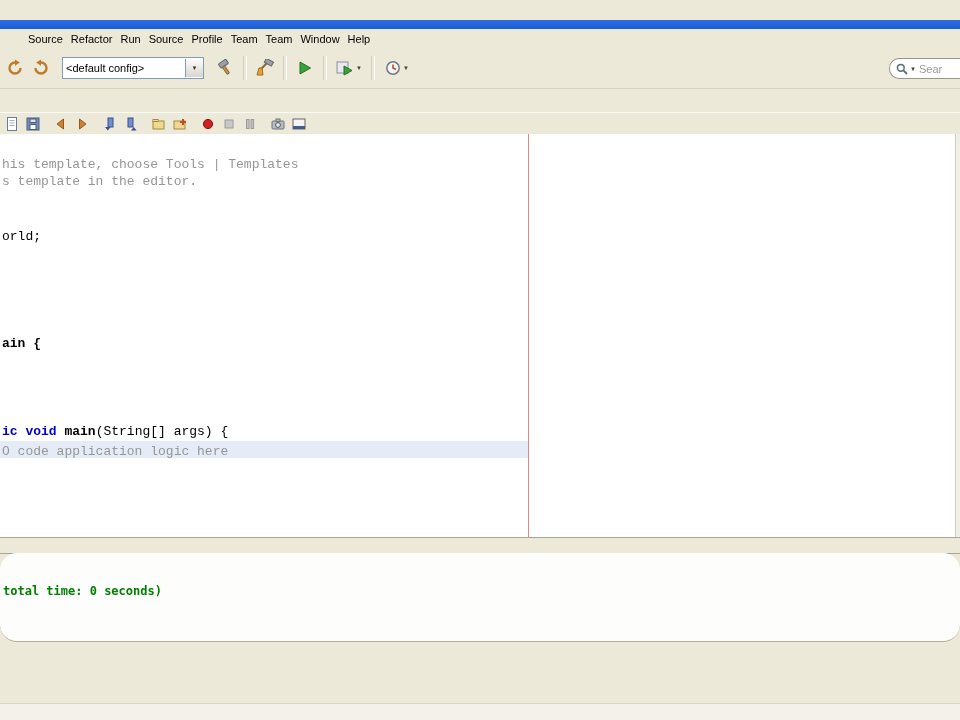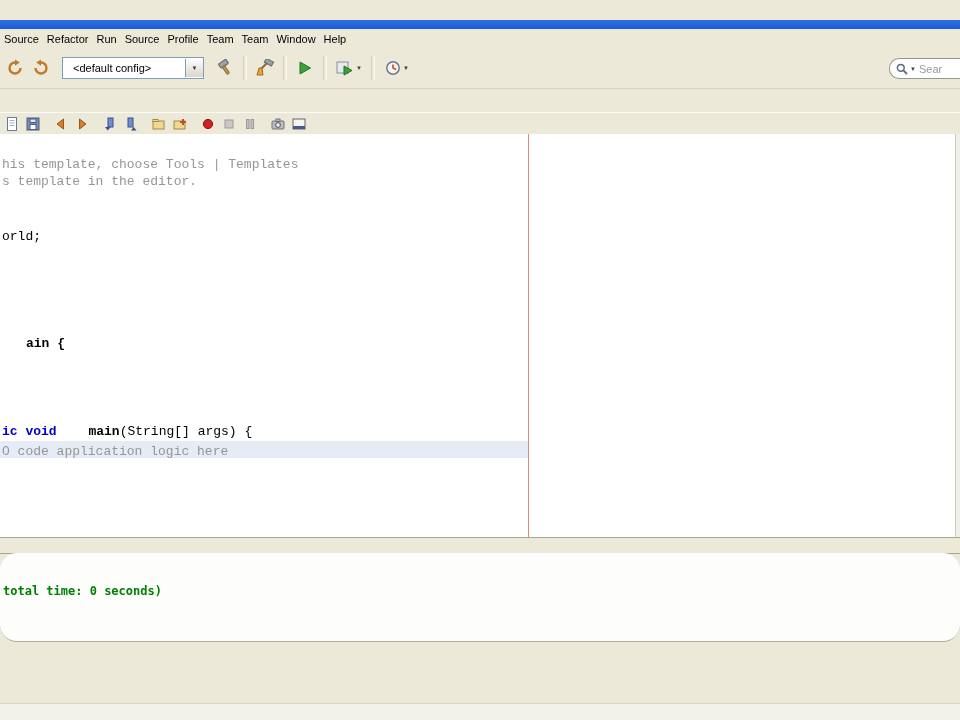--- a/index.html
+++ b/index.html
@@ -7,34 +7,34 @@
           background:#ece9d8;font-family:"Liberation Sans",sans-serif;}
 
   
   .titlebar{position:absolute;top:0;left:0;right:0;height:29px;
     background:linear-gradient(180deg,#2f6fe2 0%,#1254cf 45%,#0a42b6 100%);
     color:#fff;display:flex;align-items:center;padding-left:5px;
     font-weight:bold;font-size:13px;text-shadow:1px 1px 1px rgba(0,0,0,.45);margin-top:20px;}
 
   
   .menubar{position:absolute;top:29px;left:0;right:0;height:19px;
-    background:#ece9d8;display:flex;align-items:center;font-size:11px;color:#000;}
+    background:#ece9d8;display:flex;align-items:center;font-size:11px;color:#000;padding-left:24px;}
   .menu-item{padding:2px 4px;cursor:default;}
 
   
   .toolbar{position:absolute;top:48px;left:0;right:0;height:40px;
     background:#ece9d8;border-bottom:1px solid #d5d2c2;
     display:flex;align-items:center;padding-left:2px;}
   .tbtn{display:inline-flex;align-items:center;justify-content:center;
     width:24px;height:24px;border:1px solid transparent;}
   .sep{width:2px;height:24px;margin:0 5px;
     border-left:1px solid #d2cfbe;border-right:1px solid #fbfaf4;}
   .combo{display:flex;align-items:center;width:140px;height:20px;margin:0 8px;
     background:#fff;border:1px solid #7f9db9;font-size:11px;}
-  .combo-text{flex:1;padding:0 10px;white-space:nowrap;overflow:hidden;}
+  .combo-text{flex:1;padding:0 3px;white-space:nowrap;overflow:hidden;}
   .combo-btn{width:17px;height:18px;border-left:1px solid #7f9db9;
     background:linear-gradient(180deg,#fdfdfb,#d9d5ce);
     display:flex;align-items:center;justify-content:center;font-size:6px;color:#333;}
   .dd-arrow{font-size:6px;color:#404040;margin-left:2px;}
   .searchbox{position:absolute;right:0;top:10px;height:19px;width:64px;
     background:#fff;border:1px solid #98978a;border-right:none;
     border-radius:10px 0 0 10px;display:flex;align-items:center;
     padding-left:6px;font-size:11px;color:#9a9a9a;overflow:hidden;}
   .searchbox .ph{margin-left:3px;white-space:nowrap;}
 
@@ -47,21 +47,21 @@
   .grp{margin-left:7px;}
 
   
   .editor{position:absolute;top:134px;left:0;right:0;height:403px;background:#fff;
     font-family:Liberation Mono, monospace;font-size:13px;text-align:center;}
   .margin-line{position:absolute;left:528px;top:0;bottom:0;width:1px;background:#dd8b7e;}
   .current-line{position:absolute;left:0;top:307px;width:529px;height:17px;background:#e6ecf7;}
   .code-line{position:absolute;left:2px;height:17px;line-height:17px;white-space:pre;color:#000;}
   .cm{color:#969696;}
   .kw{color:#0000c8;font-weight:bold;}
-  .bold{font-weight:bold;margin-left:24px;}
+  .bold{font-weight:bold;}
   .scroll-sliver{position:absolute;right:0;top:0;bottom:0;width:4px;
     background:#f0efe8;border-left:1px solid #cfcdc0;}
 
   
   .splitter{position:absolute;top:537px;left:0;right:0;height:15px;background:#ece9d8;
     border-top:1px solid #a9a695;border-bottom:1px solid #a9a695;}
   .output{position:absolute;top:553px;left:0;right:0;height:88px;background:#fdfdfc;
     border-bottom:1px solid #b2af9f;
     font-family:"DejaVu Sans Mono","Liberation Mono",monospace;font-size:12px;border-radius:17px;}
   .output-text{position:absolute;top:31px;left:3px;color:#008000;font-weight:bold;white-space:pre;}

